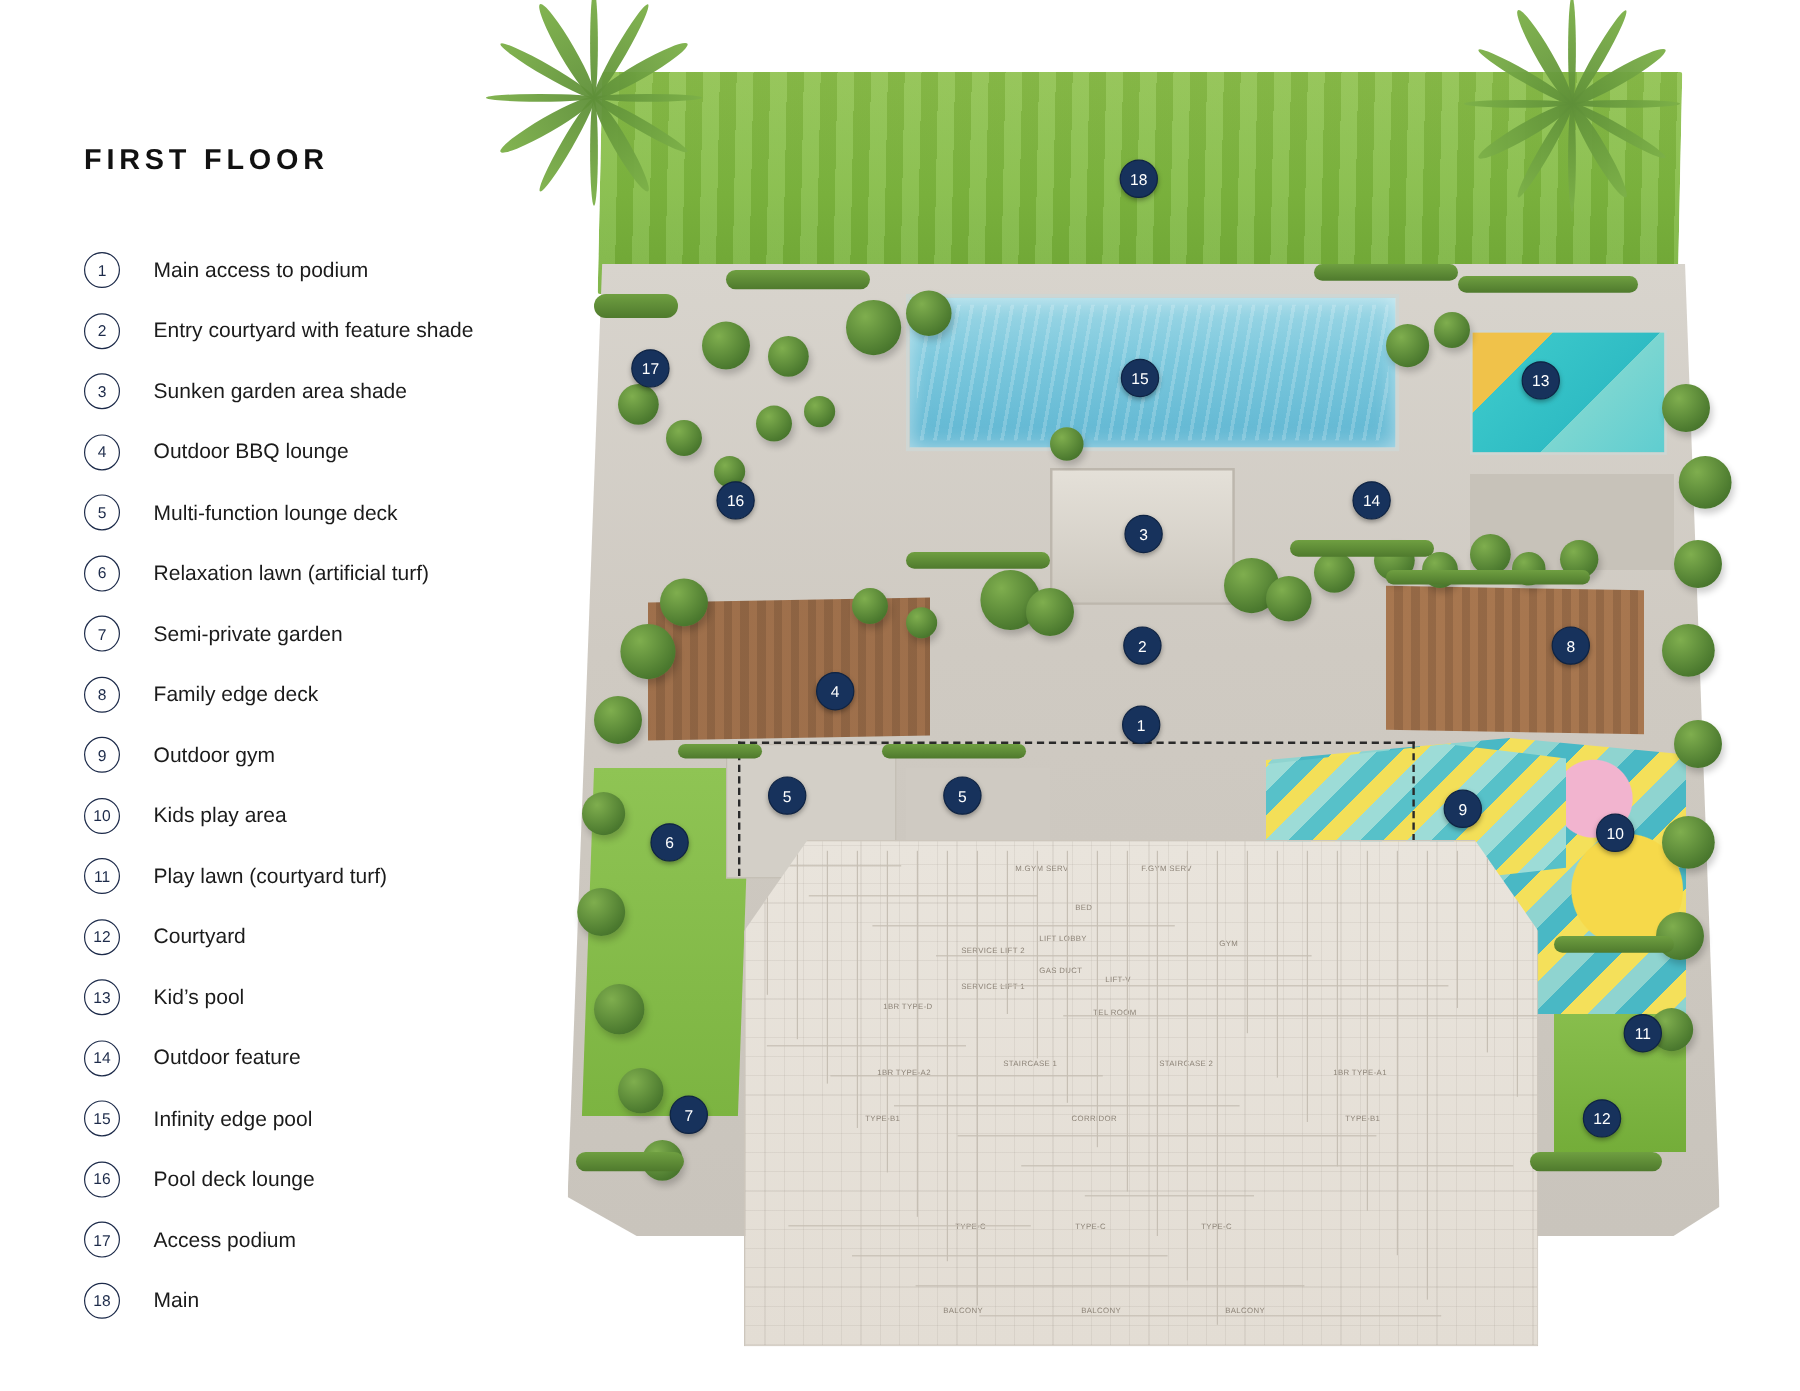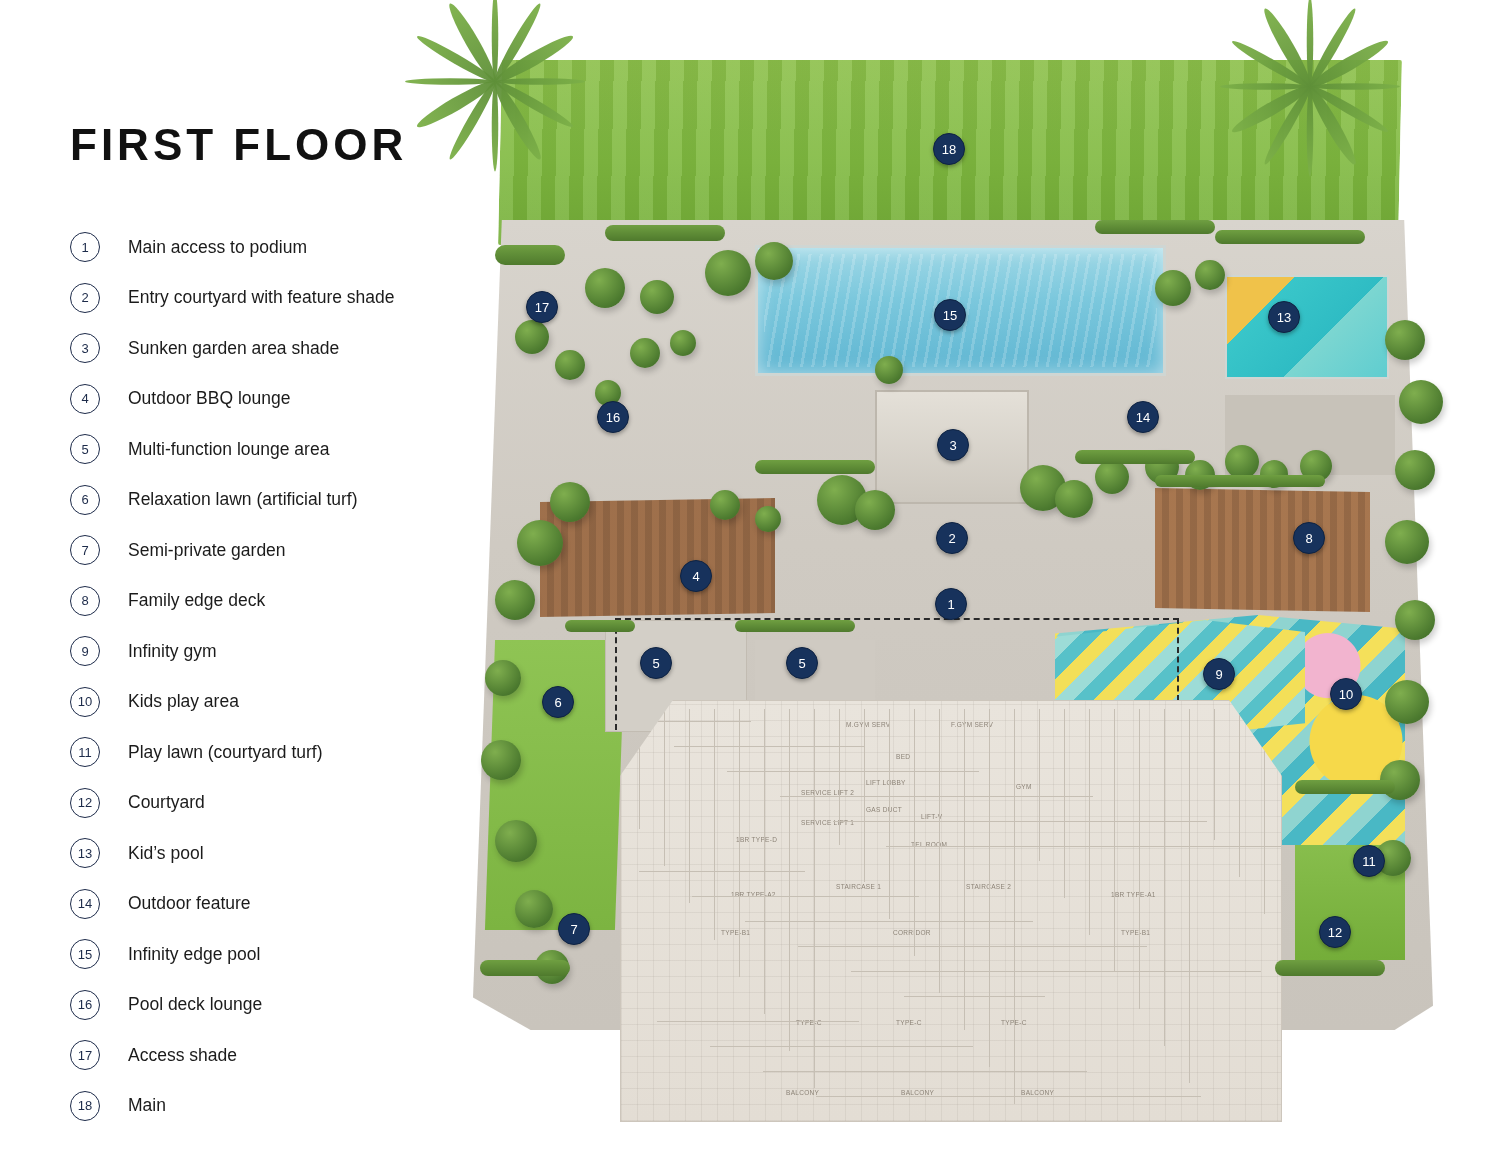--- a/index.html
+++ b/index.html
@@ -4,21 +4,21 @@
 <style>
   html,body{margin:0;padding:0;}
   body{
     width:1500px;height:1159px;background:#ffffff;
     font-family:"Liberation Sans", sans-serif;
     overflow:hidden;position:relative;
   }
   
   #legend-panel{position:absolute;left:70px;top:120px;width:420px;}
   #page-title{
-    font-size:44px;letter-spacing:4px;font-weight:700;color:#111;
+    font-size:24px;letter-spacing:4px;font-weight:700;color:#111;
     margin:0 0 62px 0;
   }
   .legend-item{display:flex;align-items:center;margin-bottom:20.5px;}
   .legend-num{
     width:28px;height:28px;border-radius:50%;border:1px solid #1d2b4a;
     color:#1d2b4a;font-size:13px;display:flex;align-items:center;justify-content:center;
     flex:0 0 28px;
   }
   .legend-label{margin-left:28px;font-size:17.5px;color:#1b1b1b;}
 
@@ -172,37 +172,37 @@
       <div class="legend-item">
         <div class="legend-num">3</div>
         <div class="legend-label">Sunken garden area shade</div>
       </div>
       <div class="legend-item">
         <div class="legend-num">4</div>
         <div class="legend-label">Outdoor BBQ lounge</div>
       </div>
       <div class="legend-item">
         <div class="legend-num">5</div>
-        <div class="legend-label">Multi-function lounge area</div>
+        <div class="legend-label">Multi-function lounge deck</div>
       </div>
       <div class="legend-item">
         <div class="legend-num">6</div>
         <div class="legend-label">Relaxation lawn (artificial turf)</div>
       </div>
       <div class="legend-item">
         <div class="legend-num">7</div>
         <div class="legend-label">Semi-private garden</div>
       </div>
       <div class="legend-item">
         <div class="legend-num">8</div>
         <div class="legend-label">Family edge deck</div>
       </div>
       <div class="legend-item">
         <div class="legend-num">9</div>
-        <div class="legend-label">Infinity gym</div>
+        <div class="legend-label">Outdoor gym</div>
       </div>
       <div class="legend-item">
         <div class="legend-num">10</div>
         <div class="legend-label">Kids play area</div>
       </div>
       <div class="legend-item">
         <div class="legend-num">11</div>
         <div class="legend-label">Play lawn (courtyard turf)</div>
       </div>
       <div class="legend-item">
@@ -220,21 +220,21 @@
       <div class="legend-item">
         <div class="legend-num">15</div>
         <div class="legend-label">Infinity edge pool</div>
       </div>
       <div class="legend-item">
         <div class="legend-num">16</div>
         <div class="legend-label">Pool deck lounge</div>
       </div>
       <div class="legend-item">
         <div class="legend-num">17</div>
-        <div class="legend-label">Access shade</div>
+        <div class="legend-label">Access podium</div>
       </div>
       <div class="legend-item">
         <div class="legend-num">18</div>
         <div class="legend-label">Main</div>
       </div>
     </div>
 </div>
 
 <div id="plan">
 

